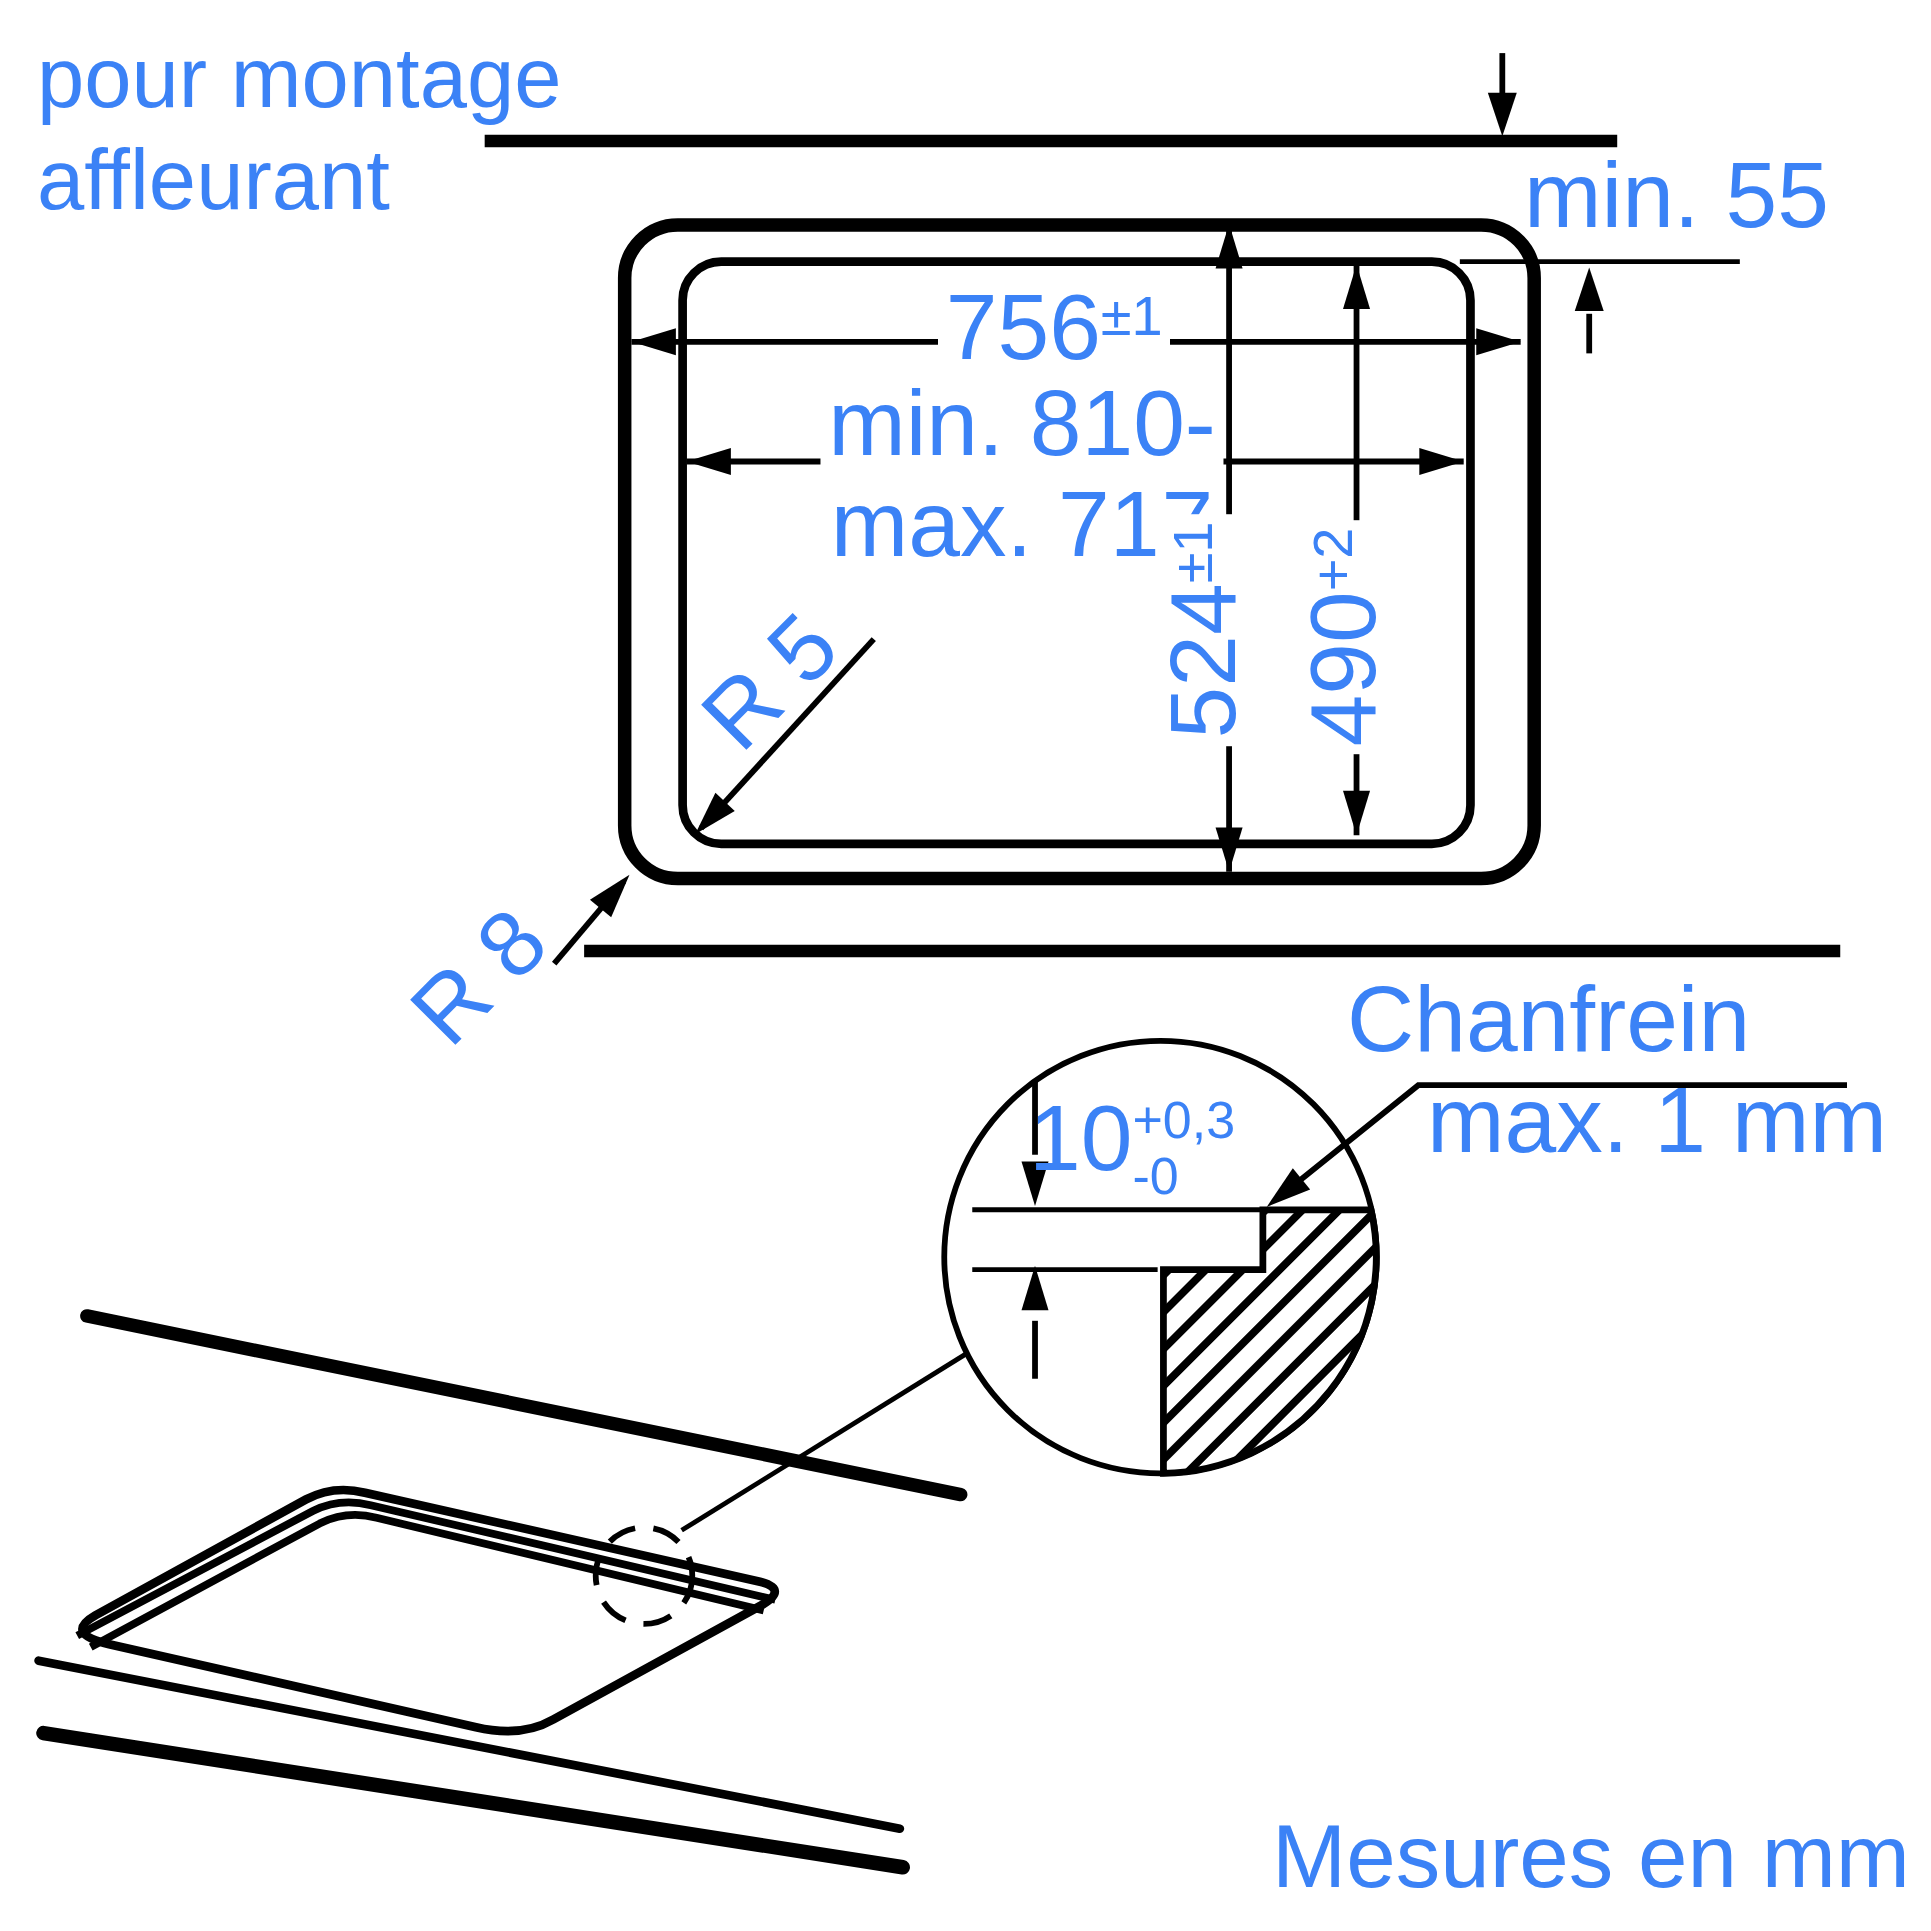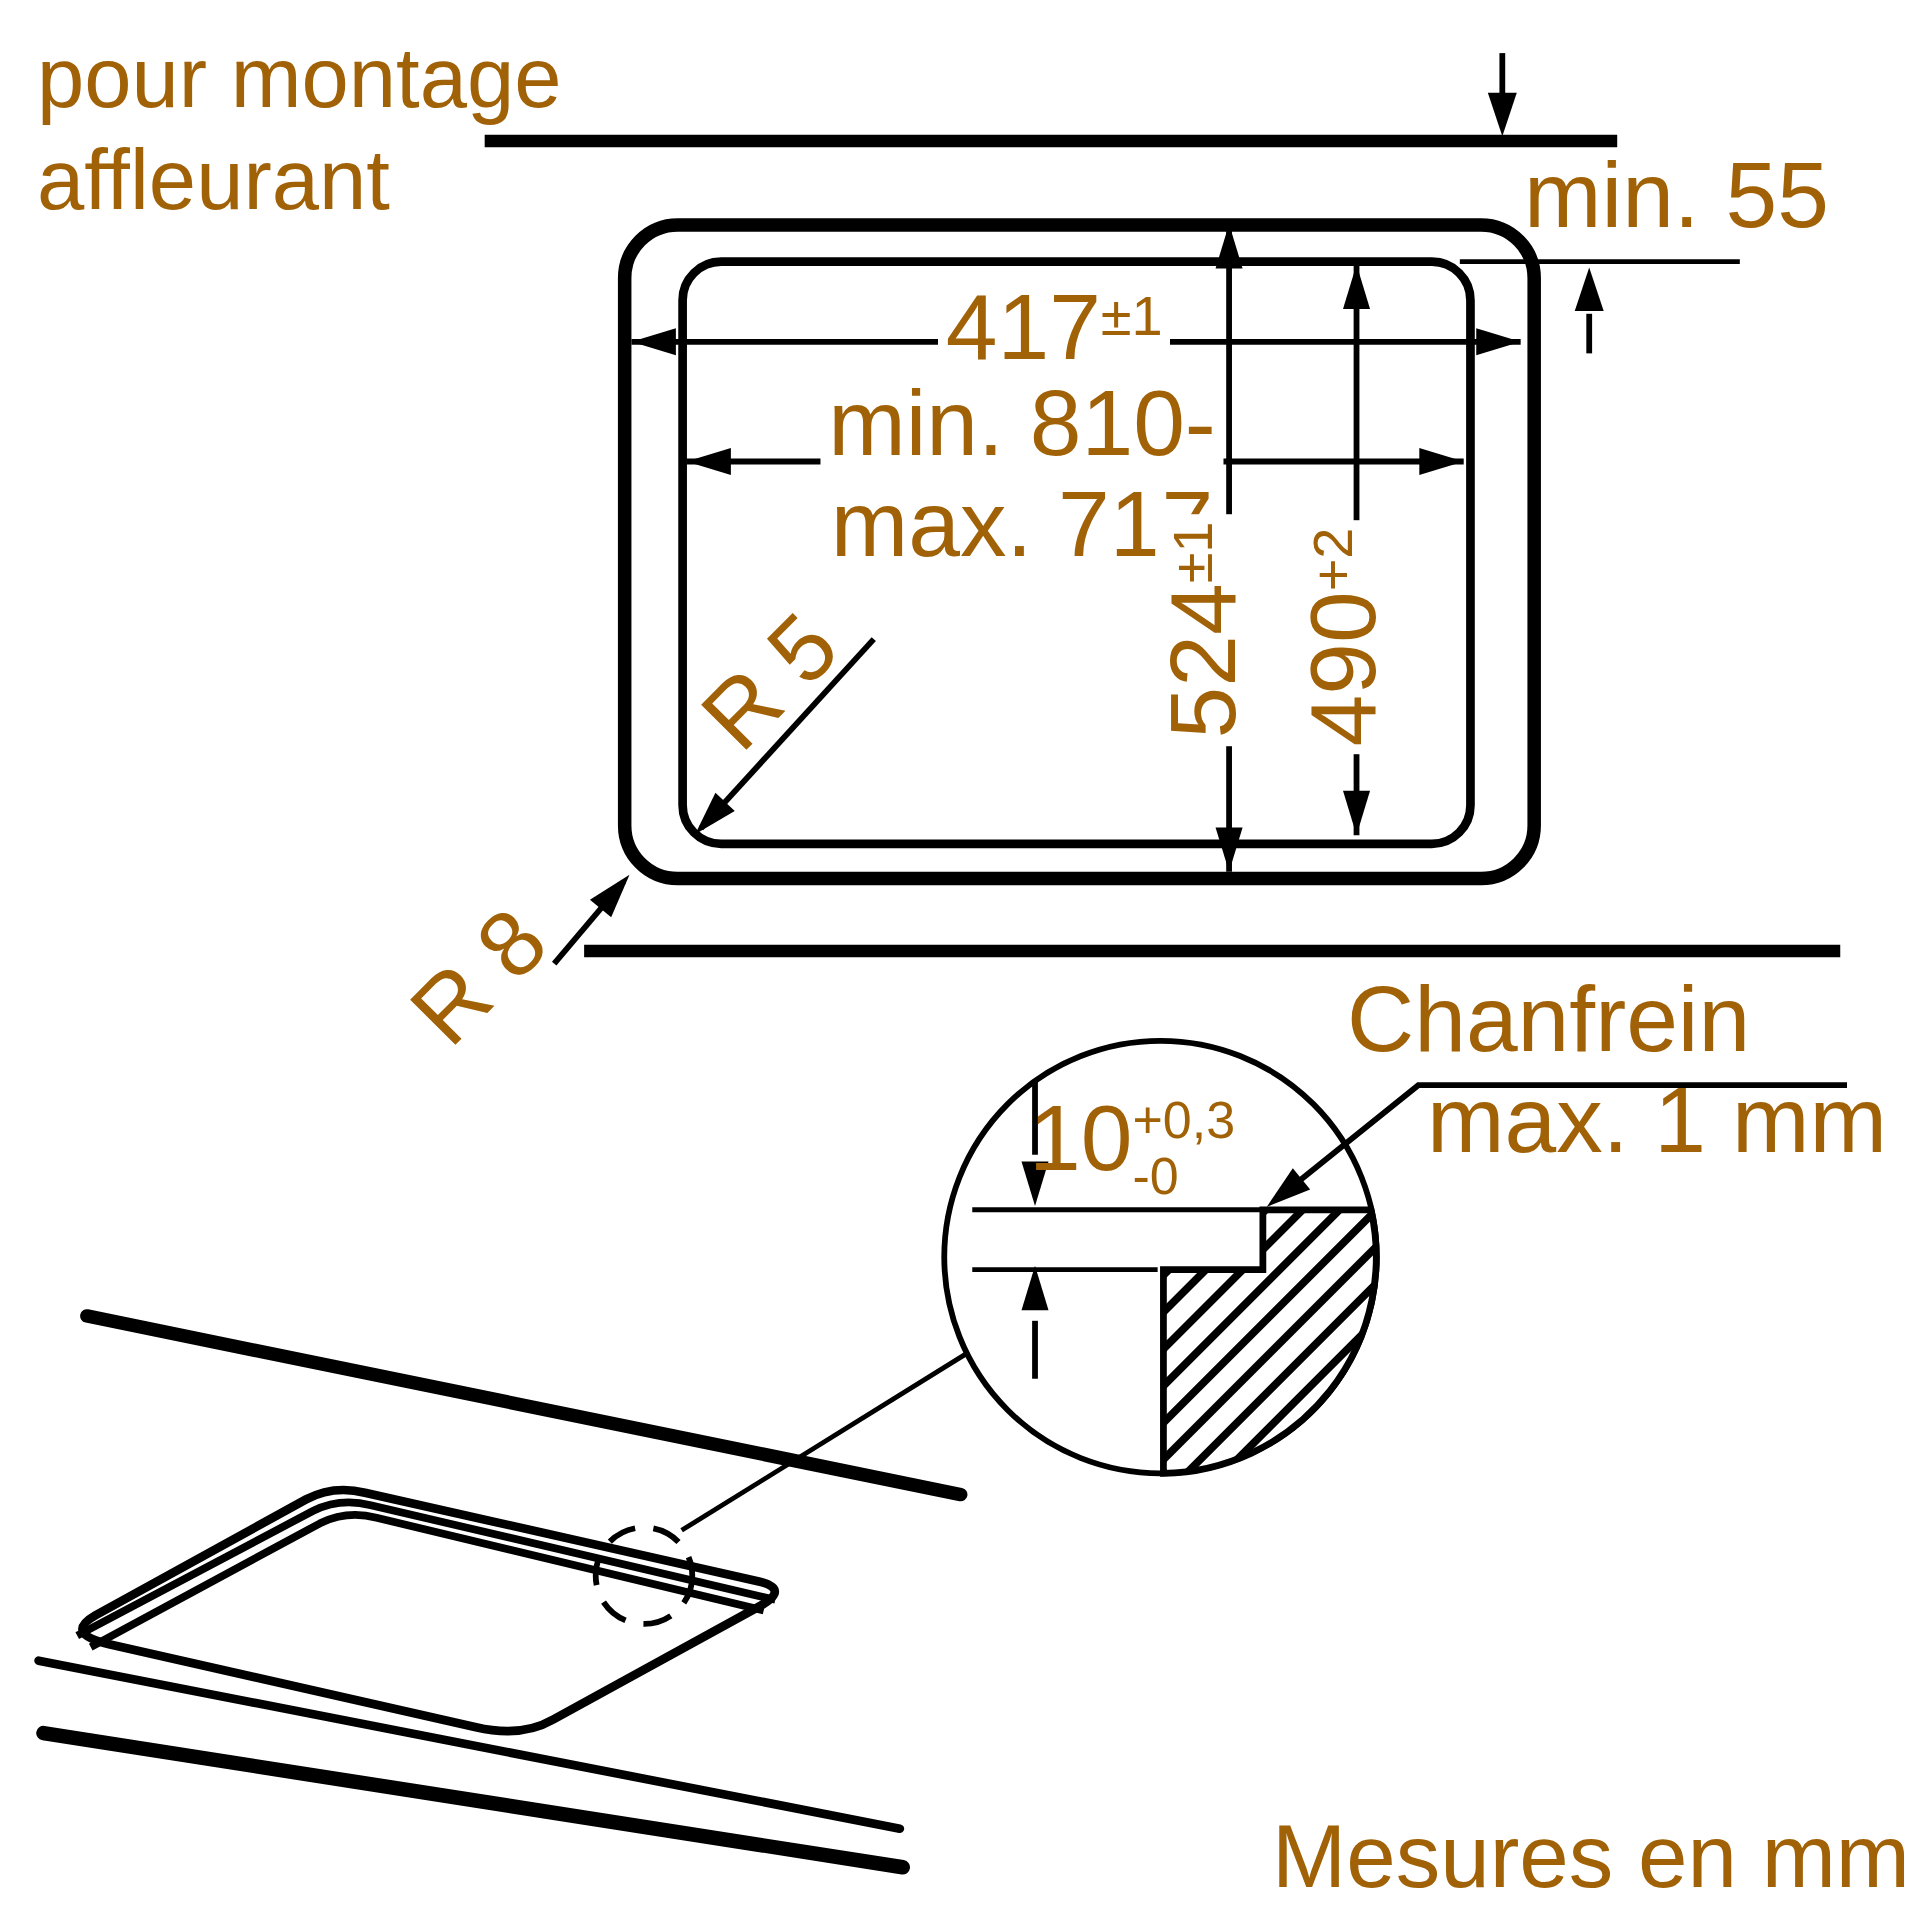--- a/index.html
+++ b/index.html
@@ -1,17 +1,17 @@
 <!DOCTYPE html>
 <html><head>
 <meta charset="utf-8">
 <style>
   html,body{margin:0;padding:0;background:#fff;}
   .canvas{position:relative;width:1931px;height:1931px;background:#ffffff;
-          font-family:"Liberation Sans",sans-serif;color:#a16207;overflow:hidden;}
+          font-family:"Liberation Sans",sans-serif;color:#3b82f6;overflow:hidden;}
   svg{position:absolute;left:0;top:0;}
   .txt{position:absolute;white-space:pre-line;}
   .f88{font-size:85px;line-height:1.2;}
   .f92{font-size:89px;line-height:1.05;margin-left:26px;}
   .f96{font-size:93px;line-height:1.05;}
   .dimtext{position:absolute;background:#fff;padding:0 7.7px;font-size:93px;line-height:1.05;white-space:nowrap;}
   .center2{transform:translateX(-50%);text-align:center;line-height:1.09;}
   .rot90{transform:translate(-50%,-50%) rotate(-90deg);}
   .rot45{transform:translate(-50%,-50%) rotate(-45deg);background:transparent;}
   sup.tol{font-size:56px;vertical-align:0.42em;line-height:0;}
@@ -120,21 +120,21 @@
 
       <circle cx="667" cy="1632" r="50" fill="none" stroke="#000" stroke-width="6" stroke-dasharray="30 19"></circle>
     </g>
   </svg>
 
   <div class="txt f88" style="left:37px;top:27px;">pour montage
 affleurant</div>
 
   <div class="txt f96" style="left:1524px;top:147px;">min. 55</div>
 
-  <div class="dimtext" style="left:938px;top:279px;"><span>417</span><sup class="tol">±1</sup></div>
+  <div class="dimtext" style="left:938px;top:279px;"><span>756</span><sup class="tol">±1</sup></div>
 
   <div class="dimtext center2" style="left:1022px;top:373px;">
     <div>min. 810-</div>
     <div>max. 717</div>
   </div>
 
   <div class="dimtext rot90" style="left:1204px;top:630px;"><span>524</span><sup class="tol">±1</sup></div>
 
   <div class="dimtext rot90" style="left:1344px;top:637px;"><span>490</span><sup class="tol">+2</sup></div>
 

